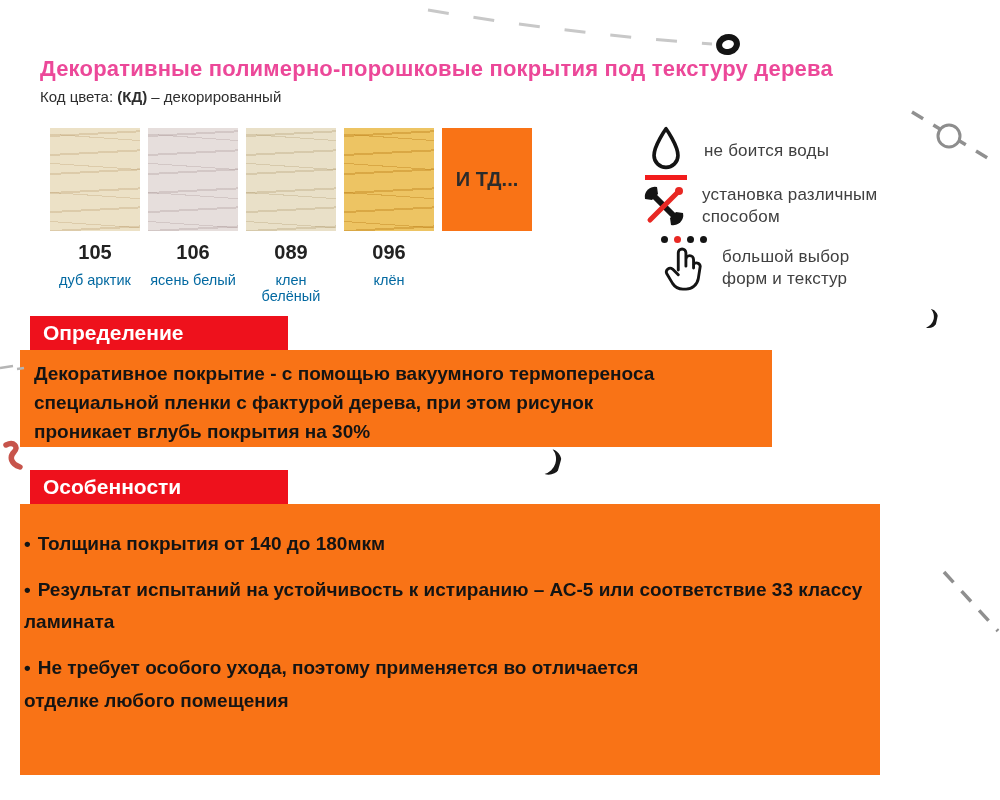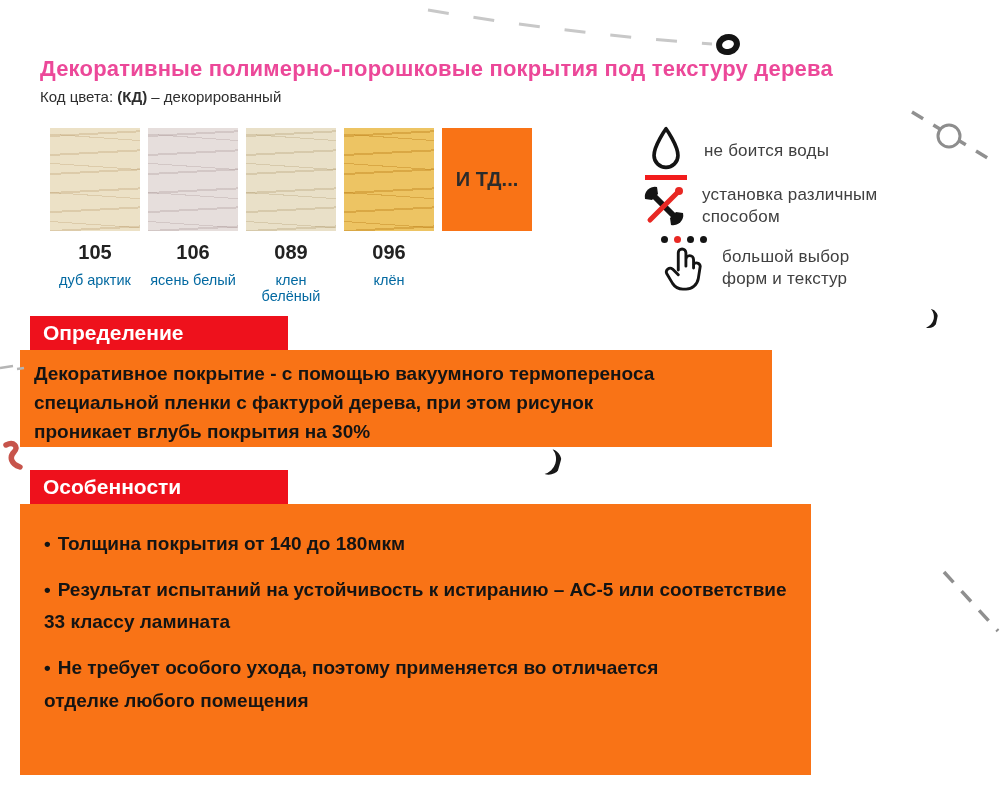--- a/index.html
+++ b/index.html
@@ -39,21 +39,21 @@
   .dots i.red{background:#e82823;}
 
   
   .sec-header{position:absolute;left:30px;width:258px;height:34px;background:#ee111c;color:#ffffff;
               font-size:21px;font-weight:bold;line-height:33px;padding-left:13px;box-sizing:border-box;}
   .hdr-def{top:316px;}
   .hdr-feat{top:470px;}
   .panel{position:absolute;left:20px;background:#f97316;box-sizing:border-box;color:#141414;}
   .panel-def{top:350px;width:752px;height:97px;padding:9px 14px;}
   .panel-def .body{font-size:19px;font-weight:bold;line-height:29px;max-width:660px;}
-  .panel-feat{top:504px;width:791px;height:271px;padding:24px 12px 0 24px;}
+  .panel-feat{top:504px;width:860px;height:271px;padding:24px 12px 0 4px;}
   .panel-feat p{margin:0 0 13px 0;font-size:19px;font-weight:bold;line-height:1.72;}
   .blt{margin-right:7px;}
   .bullet-2{max-width:840px;}
   .bullet-4{max-width:690px;}
 
   
   .abs{position:absolute;}
   .donut{left:716px;top:34px;width:12px;height:9px;border:6px solid #141414;border-radius:50%;
          transform:rotate(-14deg);background:#fff;}
   .crescent-mid{left:540px;top:448px;transform:rotate(16deg);}

